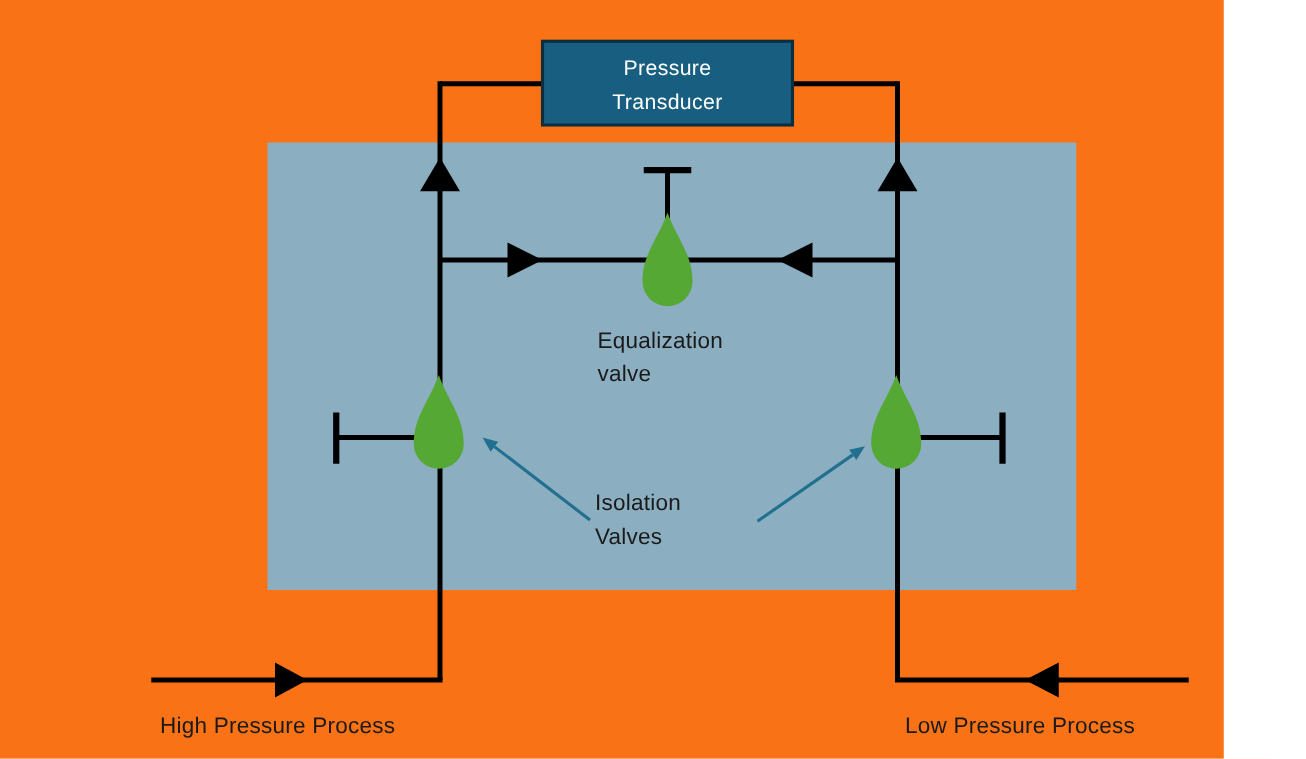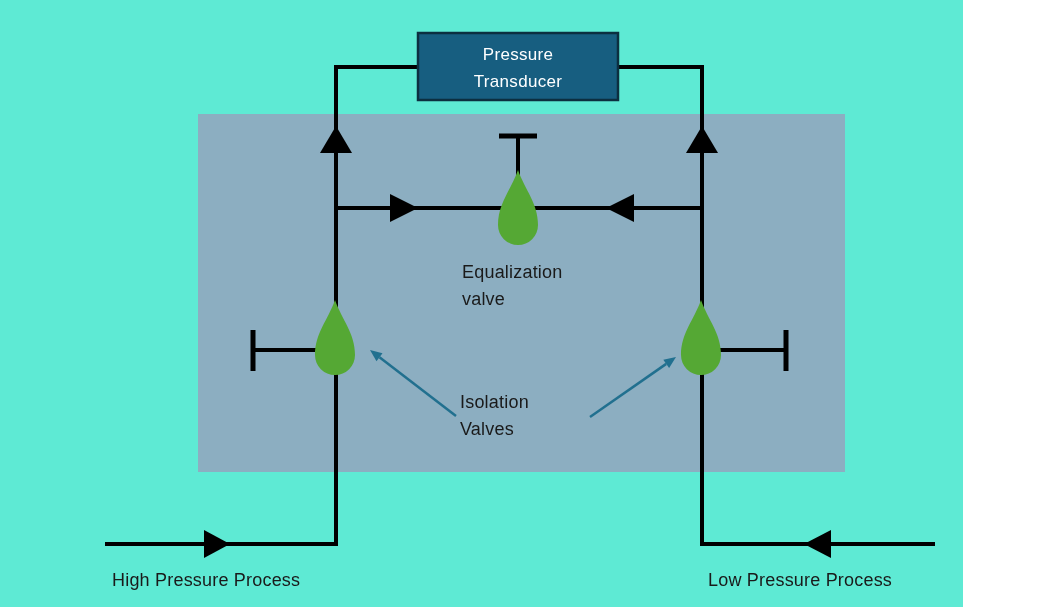--- a/index.html
+++ b/index.html
@@ -5,22 +5,23 @@
   html, body {
     margin: 0;
     padding: 0;
     background: #ffffff;
     font-family: "Liberation Sans", sans-serif;
   }
   .canvas {
     position: relative;
     width: 963px;
     height: 607px;
-    background: #5eead4;
+    background: #f97316;
     overflow: hidden;
+    padding-left: 16px;
   }
   svg { display: block; }
   .diagram-label {
     font-family: "Liberation Sans", sans-serif;
     font-size: 18px;
     letter-spacing: 0.2px;
   }
   .transducer-label {
     font-family: "Liberation Sans", sans-serif;
     font-size: 17px;

